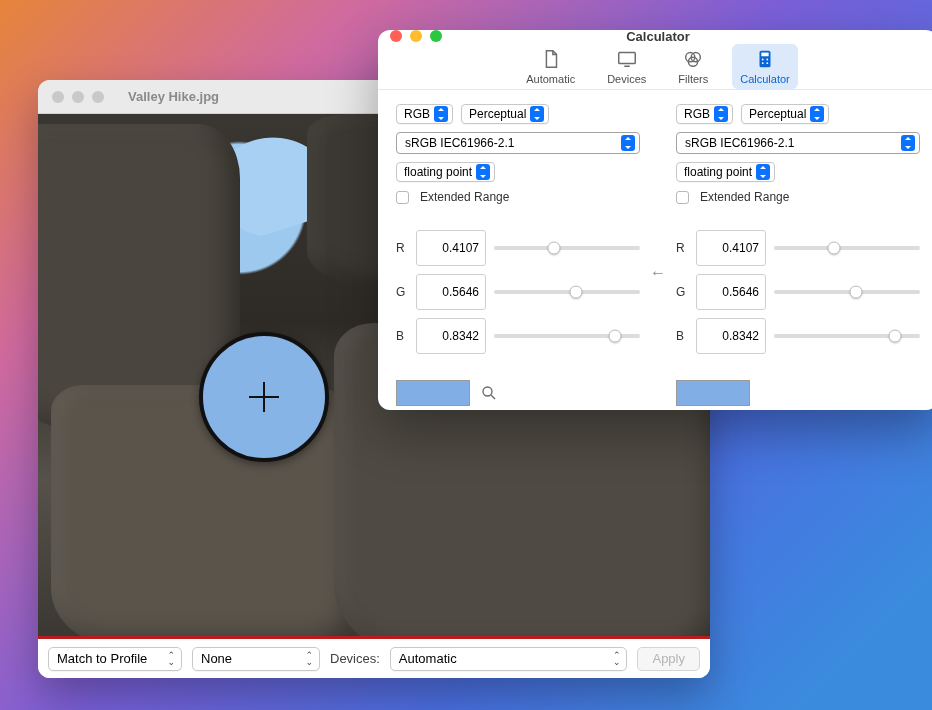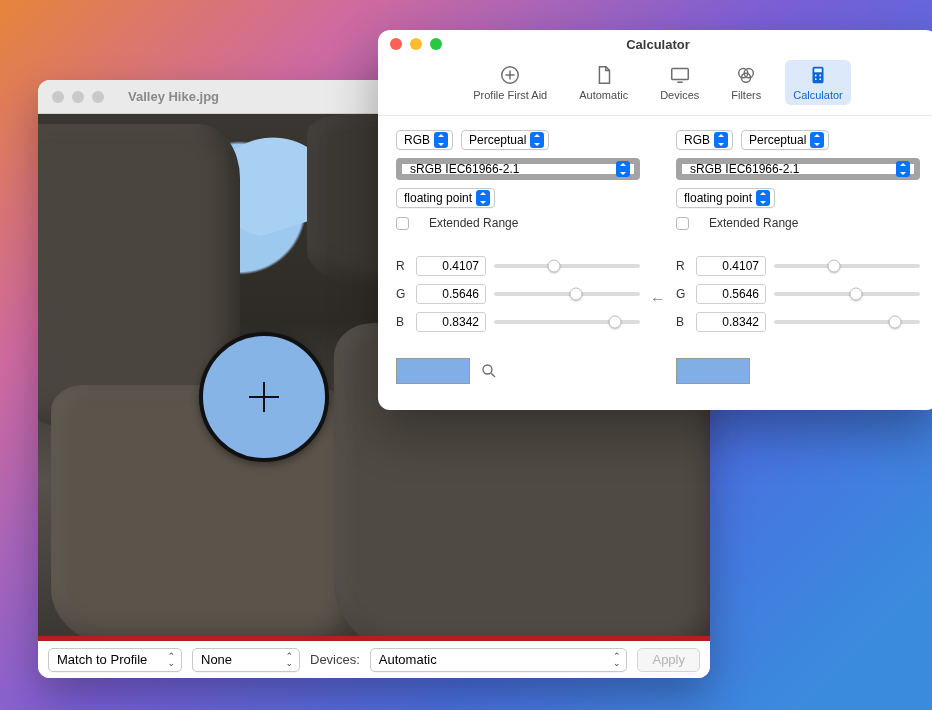--- a/index.html
+++ b/index.html
@@ -37,21 +37,21 @@
     position:absolute; left:161px; top:218px; width:130px; height:130px;
     border-radius:50%; border:4px solid #111; background:#86b4e7;
     box-shadow:0 3px 8px rgba(0,0,0,.4);
   }
   .loupe::before, .loupe::after {
     content:""; position:absolute; background:#111;
   }
   .loupe::before { left:50%; top:38%; width:2px; height:24%; transform:translateX(-50%);}
   .loupe::after  { top:50%; left:38%; height:2px; width:24%; transform:translateY(-50%);}
   .img-toolbar {
-    height: 42px; background:#fff; border-top:5px solid #b91c1c;
+    height: 42px; background:#fff; border-top:3px solid #b91c1c;
     display:flex; align-items:center; gap:10px; padding:11px 10px;
   }
   .mac-select {
     height:24px; border:1px solid #c8c8c8; border-radius:5px; background:#fff;
     font-size:13px; padding:0 22px 0 8px; position:relative; display:inline-flex; align-items:center;
     box-shadow:0 1px 1px rgba(0,0,0,.04);
   }
   .mac-select .chev { position:absolute; right:6px; top:50%; transform:translateY(-50%); font-size:9px; color:#444; line-height:7px;}
   .toolbar-label { font-size:13px; color:#404040; }
   .apply-btn { height:24px; padding:0 14px; border:1px solid #d4d4d4; border-radius:5px; background:#f6f6f6; color:#b4b4b4; font-size:13px;}
@@ -89,35 +89,35 @@
     position:relative;
   }
   .pill .blue-stepper::before,
   .pill .blue-stepper::after{
     content:""; position:absolute; left:50%; width:0; height:0; transform:translateX(-50%);
     border-left:3px solid transparent; border-right:3px solid transparent;
   }
   .pill .blue-stepper::before{ top:2px; border-bottom:3px solid #fff;}
   .pill .blue-stepper::after { bottom:2px; border-top:3px solid #fff;}
   .profile-bar {
-    height:22px; border:6px solid #a3a3a3; border-radius:4px; display:flex; align-items:center;
+    height:22px; border:1px solid #a3a3a3; border-radius:4px; display:flex; align-items:center;
     padding:0 4px 0 8px; font-size:12px; justify-content:space-between;
   }
   .profile-bar .blue-stepper { width:14px; height:16px; border-radius:3px; background:#0a72ff; position:relative;}
   .profile-bar .blue-stepper::before,
   .profile-bar .blue-stepper::after{ content:""; position:absolute; left:50%; width:0;height:0; transform:translateX(-50%);
     border-left:3px solid transparent; border-right:3px solid transparent;}
   .profile-bar .blue-stepper::before{top:2px;border-bottom:3px solid #fff;}
   .profile-bar .blue-stepper::after{bottom:2px;border-top:3px solid #fff;}
-  .chk-row { display:flex; align-items:center; gap:20px; font-size:12px; color:#333;}
+  .chk-row { display:flex; align-items:center; gap:11px; font-size:12px; color:#333;}
   .chk { width:13px; height:13px; border:1px solid #b8b8b8; border-radius:3px; background:#fff;}
   .chan { display:flex; align-items:center; gap:8px; }
   .chan-label { width:12px; font-size:12px; color:#333;}
   .chan-val {
-    width:70px; height:20px; border:1px solid #cfcfcf; border-radius:3px; font-size:12px;
+    width:70px; height:36px; border:1px solid #cfcfcf; border-radius:3px; font-size:12px;
     text-align:right; padding:0 6px; display:flex; align-items:center; justify-content:flex-end; background:#fff;
   }
   .slider { flex:1; height:20px; position:relative; }
   .slider .track { position:absolute; left:0; right:0; top:50%; height:4px; transform:translateY(-50%); background:#dcdcdc; border-radius:2px;}
   .slider .thumb { position:absolute; top:50%; width:13px; height:13px; border-radius:50%; background:#fff; border:1px solid #bdbdbd; transform:translate(-50%,-50%); box-shadow:0 1px 2px rgba(0,0,0,.2);}
   .swatch-row { display:flex; align-items:center; gap:10px; margin-top:18px;}
   .swatch { width:74px; height:26px; border:1px solid #9a9a9a; background:#82aee6; }
   .mag { width:18px; height:18px; color:#6c6c6c; }
   .mag svg{width:18px;height:18px;stroke:#6c6c6c;fill:none;stroke-width:1.8;}
   .dir-arrow {
@@ -146,21 +146,21 @@
     <div class="rock" style="left:44%;top:40%;width:58%;height:64%;background:#4f4a43;"></div>
     <div class="rock" style="left:68%;top:14%;width:34%;height:40%;background:#2f2c27;"></div>
     <div class="loupe"></div>
   </div>
 
   <div class="img-toolbar">
     <div class="mac-select" style="width:134px">
       <span>Match to Profile</span>
       <span class="chev">⌃<br>⌄</span>
     </div>
-    <div class="mac-select" style="width:108px">
+    <div class="mac-select" style="width:128px">
       <span>None</span>
       <span class="chev">⌃<br>⌄</span>
     </div>
     <span class="toolbar-label">Devices:</span>
     <div class="mac-select" style="flex:1">
       <span>Automatic</span>
       <span class="chev">⌃<br>⌄</span>
     </div>
     <button class="apply-btn">Apply</button>
   </div>
@@ -170,29 +170,20 @@
   <div class="calc-titlebar">
     <div class="traffic">
       <div class="dot red"></div>
       <div class="dot yellow"></div>
       <div class="dot green"></div>
     </div>
     <div class="calc-title">Calculator</div>
   </div>
 
   <div class="calc-toolbar">
-    <div class="tb-item">
-      <span class="tb-icon">
-        <svg viewBox="0 0 24 24">
-            <circle cx="12" cy="12" r="9"></circle>
-            <path d="M12 7v10M7 12h10"></path>
-          </svg>
-      </span>
-      <span class="tb-label">Profile First Aid</span>
-    </div>
     <div class="tb-item">
       <span class="tb-icon">
         <svg viewBox="0 0 24 24">
             <path d="M7 3h7l4 4v14H7z"></path>
             <path d="M14 3v4h4"></path>
           </svg>
       </span>
       <span class="tb-label">Automatic</span>
     </div>
     <div class="tb-item">

